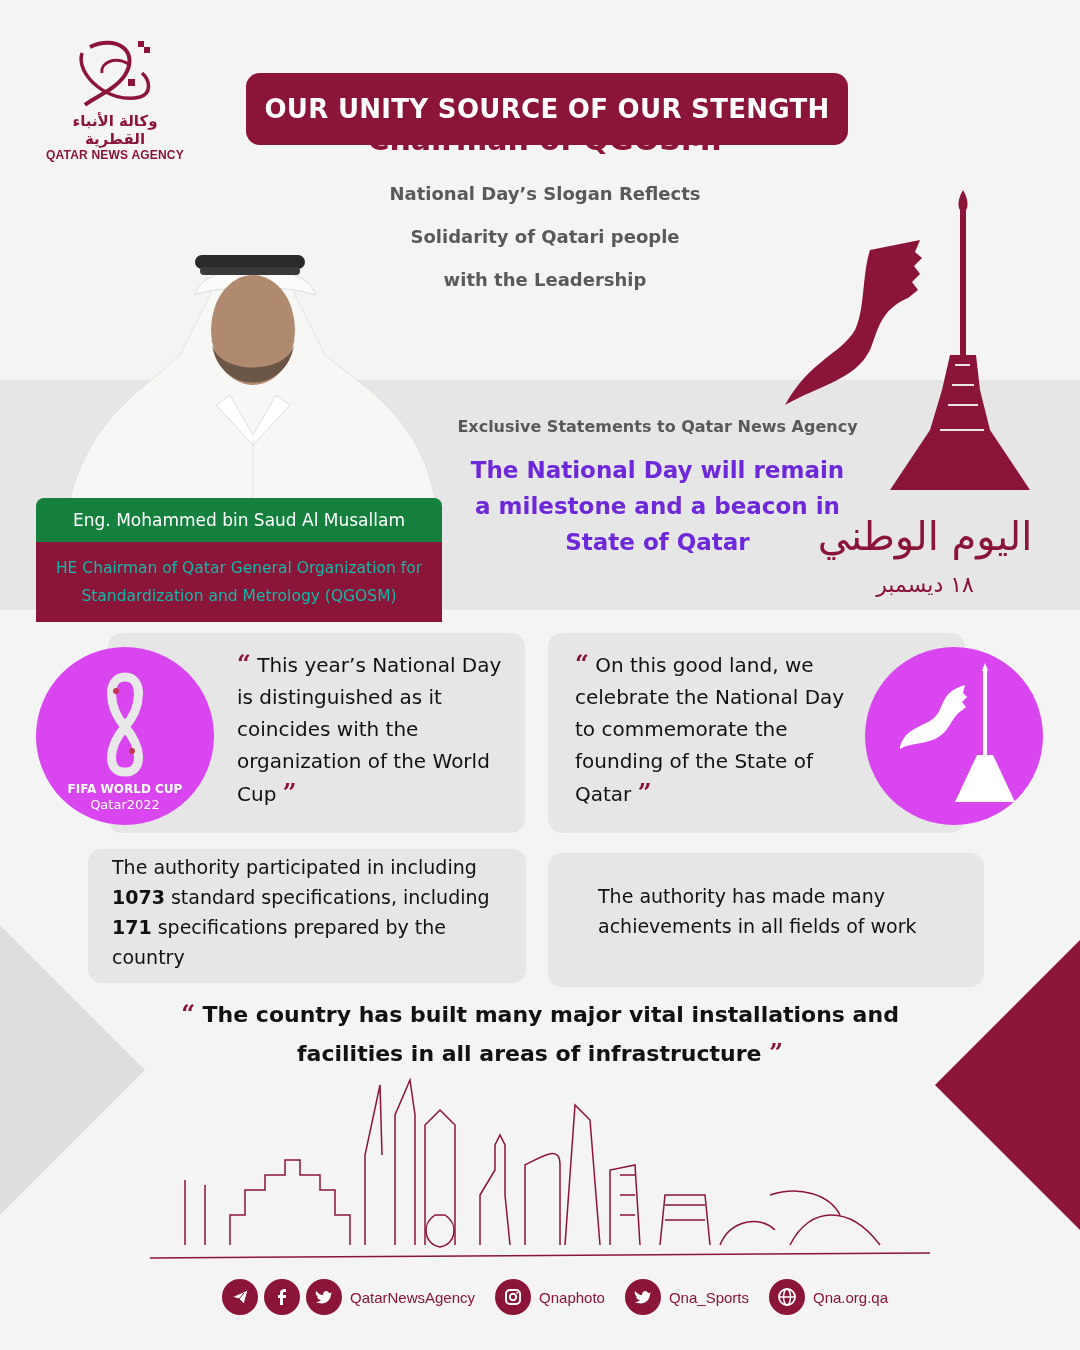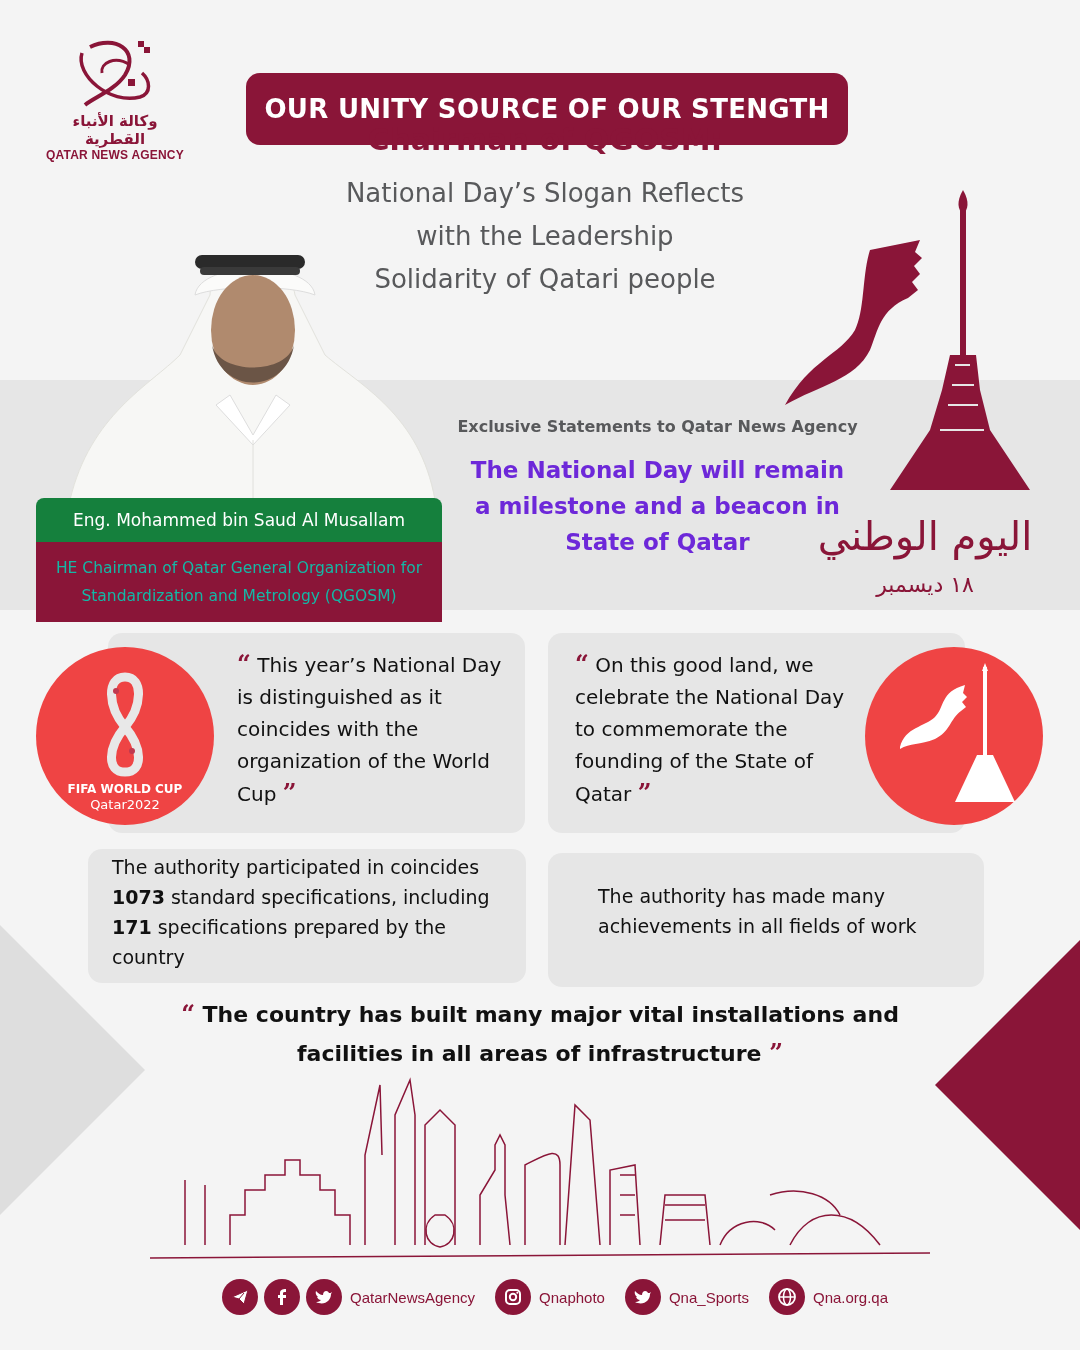--- a/index.html
+++ b/index.html
@@ -11,21 +11,21 @@
   .logo { left: 40px; top: 35px; width: 150px; text-align: center; }
   .logo svg { display: block; margin: 0 auto; }
   .logo-ar { font-family: "DejaVu Sans", sans-serif; color: #8a1538; font-size: 15px; font-weight: bold; direction: rtl; margin-top: 2px; }
   .logo-en { font-family: "Liberation Sans", sans-serif; color: #8a1538; font-size: 12px; font-weight: bold; letter-spacing: 0.2px; }
 
   
   .banner { left: 246px; top: 37px; width: 602px; height: 72px; background: #8a1538; border-radius: 14px; display: flex; align-items: center; justify-content: center; margin-top: 36px; }
   .banner span { color: #fff; font-family: "DejaVu Sans", sans-serif; font-weight: bold; font-size: 26px; letter-spacing: 0.3px; }
 
   .headline { left: 300px; top: 122px; width: 490px; text-align: center; color: #8a1538; font-weight: bold; font-size: 30px; }
-  .subhead { left: 300px; top: 172px; width: 490px; text-align: center; color: #58595b; font-weight: normal; font-size: 26px; line-height: 43px; }
+  .subhead { left: 300px; top: 172px; width: 490px; text-align: center; color: #58595b; font-weight: bold; font-size: 18px; line-height: 43px; }
 
   
   .band { left: 0; top: 380px; width: 1080px; height: 230px; background: #e6e6e6; }
 
   
   .portrait { left: 60px; top: 235px; width: 380px; height: 265px; }
 
   .name-box { left: 36px; top: 498px; width: 406px; height: 44px; background: #15803d; border-radius: 8px 8px 0 0; display:flex; align-items:center; justify-content:center; }
   .name-box span { color: #fff; font-size: 17px; }
   .title-box { left: 36px; top: 542px; width: 406px; height: 80px; background: #8a1538; display:flex; align-items:center; justify-content:center; text-align:center; }
@@ -36,21 +36,21 @@
 
   .emblem { left: 780px; top: 190px; width: 290px; height: 420px; }
 
   
   .card { background: #e6e6e6; border-radius: 14px; }
   .card1 { left: 108px; top: 633px; width: 417px; height: 200px; }
   .card2 { left: 548px; top: 633px; width: 417px; height: 200px; }
   .card3 { left: 88px; top: 849px; width: 438px; height: 134px; }
   .card4 { left: 548px; top: 853px; width: 436px; height: 134px; }
 
-  .circle { width: 178px; height: 178px; border-radius: 50%; background: #ef4444; }
+  .circle { width: 178px; height: 178px; border-radius: 50%; background: #d946ef; }
   .circle1 { left: 36px; top: 647px; }
   .circle2 { left: 865px; top: 647px; }
 
   .q-text { font-size: 20px; line-height: 32px; color: #111; }
   .q1 { left: 237px; top: 648px; width: 280px; }
   .q2 { left: 575px; top: 648px; width: 290px; }
   .qm { color: #8a1538; font-weight: bold; font-family: "DejaVu Serif", serif; font-size: 24px; }
 
   .p-text { font-size: 19px; line-height: 30px; color: #111; }
   .p1 { left: 112px; top: 852px; width: 410px; }
@@ -91,22 +91,22 @@
   <div class="logo-en">QATAR NEWS AGENCY</div>
 </div>
 
 <div class="abs banner">
   <span>OUR UNITY SOURCE OF OUR STENGTH</span>
 </div>
 
 <div class="abs headline">Chairman of QGOSM:</div>
 <div class="abs subhead">
   <div>National Day’s Slogan Reflects</div>
+  <div>Solidarity of Qatari people</div>
   <div>with the Leadership</div>
-  <div>Solidarity of Qatari people</div>
 </div>
 
 <svg class="abs portrait" viewBox="0 0 380 265">
   <path d="M10 265 C 30 180, 90 150, 120 120 L 150 60 C 150 20, 230 20, 235 60 L 265 120 C 300 150, 360 180, 375 265 Z" fill="#f7f7f5" stroke="#e2e2dc"></path>
   <path d="M135 60 C 140 25, 250 25, 255 60 C 230 50, 160 50, 135 60 Z" fill="#fbfbfa" stroke="#ddd"></path>
   <rect x="135" y="20" width="110" height="14" rx="7" fill="#2a2a2a"></rect>
   <rect x="140" y="32" width="100" height="8" rx="4" fill="#3a3a3a"></rect>
   <ellipse cx="193" cy="95" rx="42" ry="55" fill="#b08a6e"></ellipse>
   <path d="M152 110 C 160 160, 226 160, 234 110 C 226 140, 160 140, 152 110 Z" fill="#6b5546"></path>
   <path d="M170 160 L 193 200 L 216 160 L 230 170 L 193 210 L 156 170 Z" fill="#fff" stroke="#ddd"></path>
@@ -165,21 +165,21 @@
 </div>
 <div class="abs q-text q2">
   <span class="qm">“</span>
   <span>On this good land, we celebrate the National Day to commemorate the founding of the State of Qatar</span>
   <span class="qm">”</span>
 </div>
 
 <div class="abs card card3"></div>
 <div class="abs card card4"></div>
 <div class="abs p-text p1">
-  <span>The authority participated in coincides </span><b>1073</b><span> standard specifications, including </span><b>171</b><span> specifications prepared by the country</span>
+  <span>The authority participated in including </span><b>1073</b><span> standard specifications, including </span><b>171</b><span> specifications prepared by the country</span>
 </div>
 <div class="abs p-text p2">The authority has made many achievements in all fields of work</div>
 
 <div class="abs big-quote">
   <span class="qm">“</span>
   <span>The country has built many major vital installations and facilities in all areas of infrastructure</span>
   <span class="qm">”</span>
 </div>
 
 <svg class="abs skyline" viewBox="0 0 780 190" fill="none" stroke="#8a1538" stroke-width="1.5">

